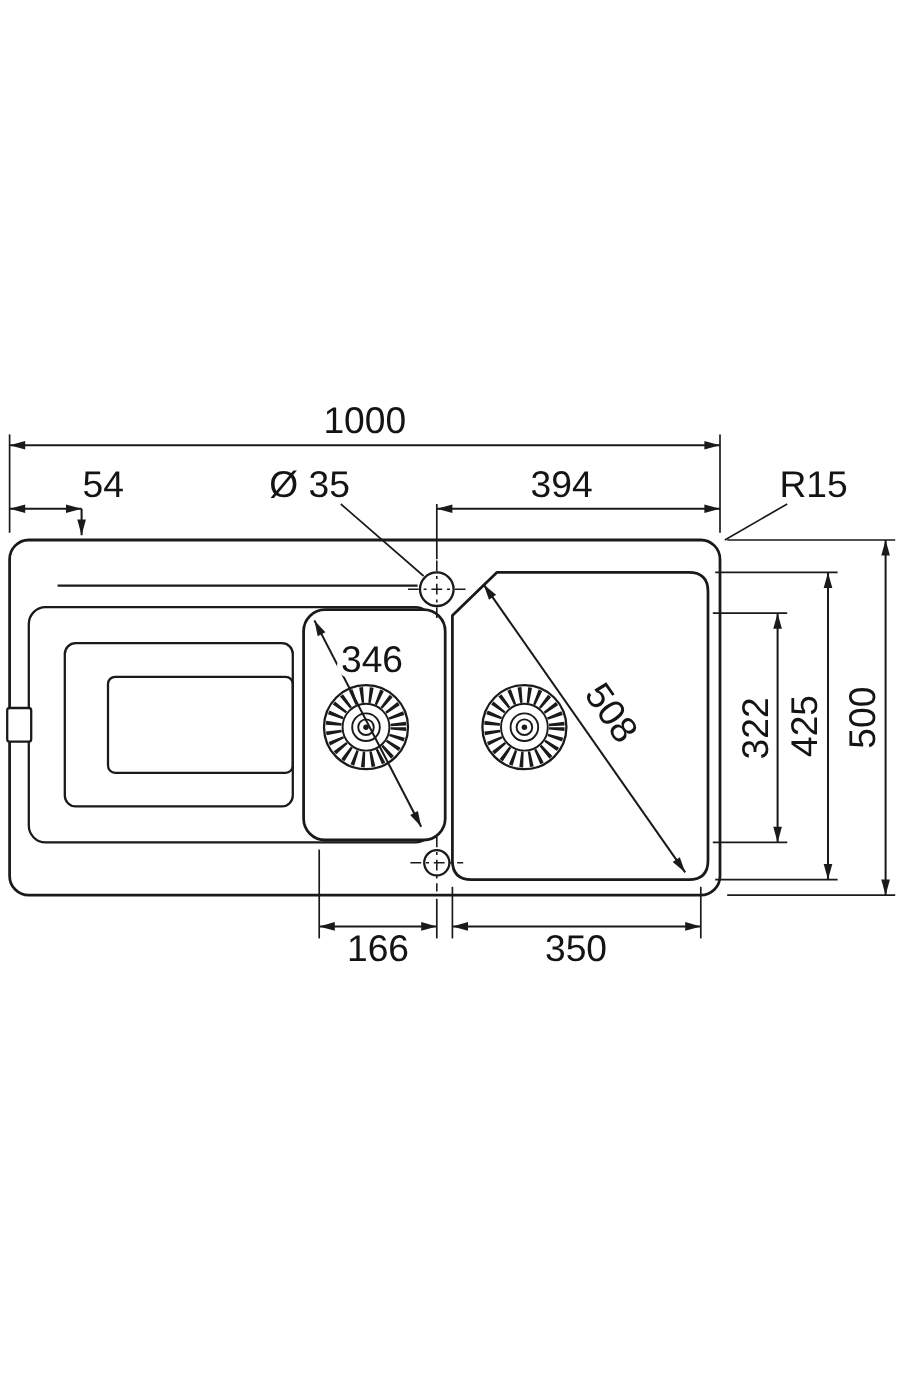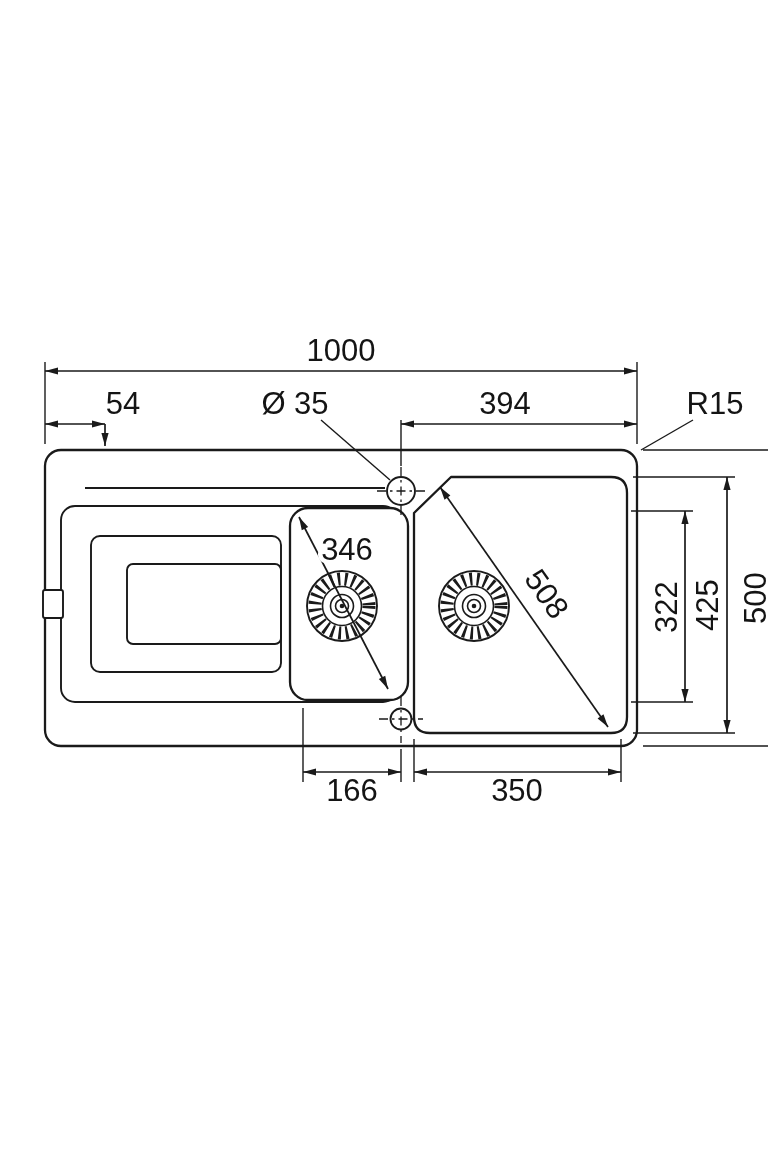--- a/index.html
+++ b/index.html
@@ -1,17 +1,17 @@
 <!DOCTYPE html>
 <html><head>
 <meta charset="utf-8">
 <style>
   html,body { margin:0; padding:0; background:#ffffff; }
   body { width:768px; height:1152px; overflow:hidden; }
-  .stage { position:relative; width:646px; height:1152px; background:#fff;padding-left:37px; }
+  .stage { position:relative; width:646px; height:1152px; background:#fff; }
   svg { display:block; }
 
   .s2f { fill:#fff; stroke:#1a1a1a; stroke-width:2.3; stroke-linejoin:round; }
   .s1  { fill:none; stroke:#1a1a1a; stroke-width:1.9; stroke-linejoin:round; }
   .s1f { fill:#fff; stroke:#1a1a1a; stroke-width:1.9; }
   .dim { fill:none; stroke:#1a1a1a; stroke-width:1.7; }
   .ext { fill:none; stroke:#1a1a1a; stroke-width:1.4; }
   .cl  { fill:none; stroke:#1a1a1a; stroke-width:1.3; stroke-dasharray:9 4 2.5 4; }
   .tick{ fill:none; stroke:#1a1a1a; stroke-width:13; stroke-dasharray:2.6 4.6; }
   text.d {

